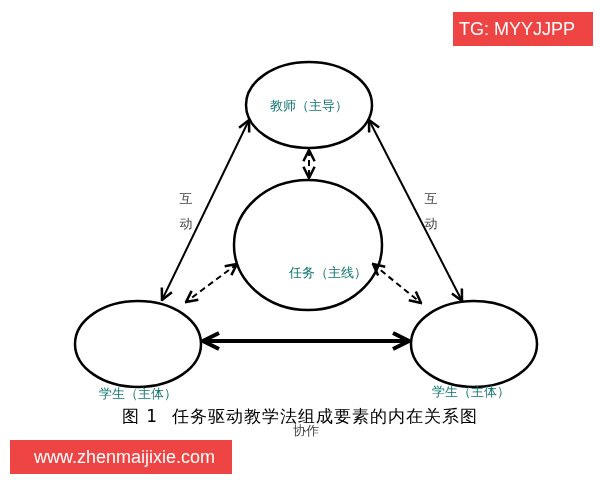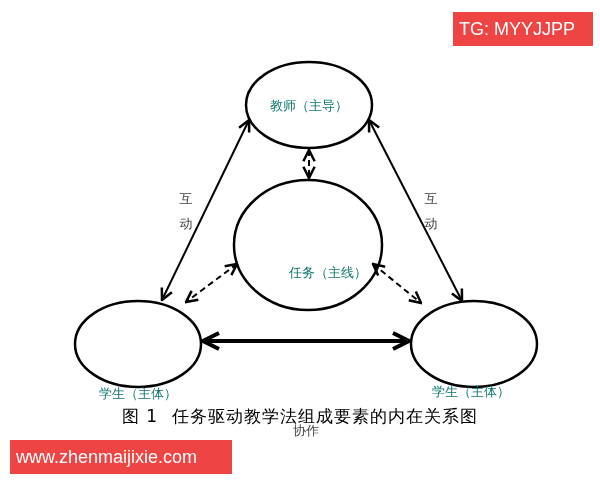--- a/index.html
+++ b/index.html
@@ -3,21 +3,21 @@
 <meta charset="utf-8">
 <style>
   html, body { margin: 0; padding: 0; background: #ffffff; }
   body { width: 600px; height: 480px; position: relative; overflow: hidden;
          font-family: "DejaVu Serif", "Liberation Serif", serif; }
   .canvas { position: absolute; left: 0; top: 0; width: 600px; height: 480px; }
   .watermark { position: absolute; background: #ef4444; color: #ffffff;
                font-family: "Liberation Sans", "DejaVu Sans", sans-serif;
                display: flex; align-items: center; box-sizing: border-box; }
   .wm-tg { left: 453px; top: 12px; width: 140px; height: 34px; font-size: 18px; padding-left: 6px; }
-  .wm-url { left: 10px; top: 440px; width: 222px; height: 34px; font-size: 18px; padding-left: 6px; }
+  .wm-url { left: 10px; top: 440px; width: 222px; height: 34px; font-size: 18px; padding-left: 24px; }
   .node-label { position: absolute; font-size: 13px; color: #0f766e; white-space: nowrap;
                 transform: translate(-50%, -50%); font-family: "DejaVu Serif", "Liberation Serif", serif; }
   .edge-label { position: absolute; font-size: 13px; color: #444444; line-height: 25px;
                 width: 16px; text-align: center; font-family: "DejaVu Serif", "Liberation Serif", serif; }
   .edge-label.horizontal { width: auto; transform: translateX(-50%); text-align: right; }
   .caption { position: absolute; left: 50%; top: 405px; transform: translateX(-50%);
              font-family: "DejaVu Sans", "Liberation Sans", sans-serif; font-size: 17px; color: #000000;
              white-space: nowrap; letter-spacing: 1px; }
   .caption .fig-num { margin-right: 14px; }
 </style>

